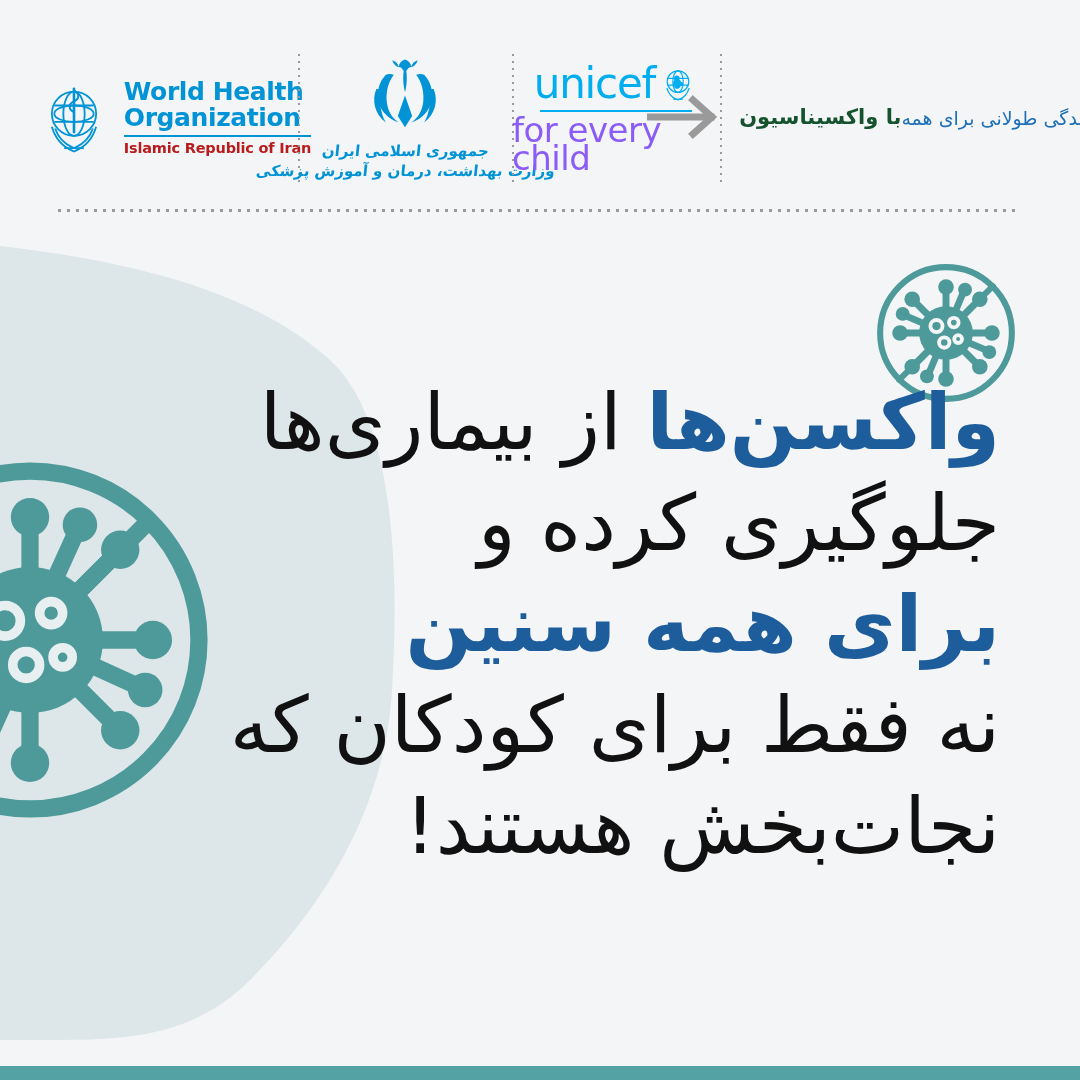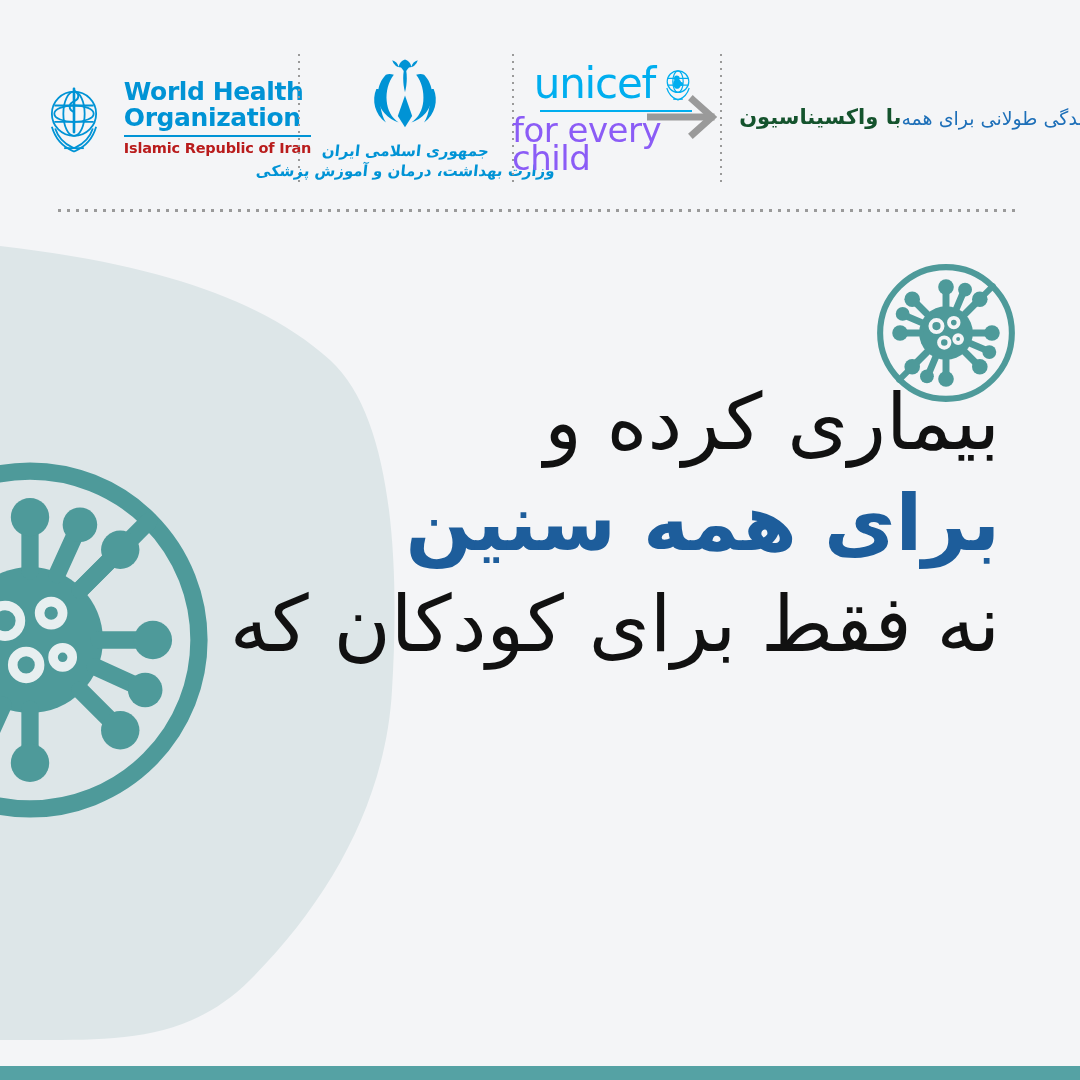--- a/index.html
+++ b/index.html
@@ -302,20 +302,24 @@
             </g>
           </svg>
         </div>
       </div>
     </div>
 
     <div class="hdots"></div>
   </div>
 
   <div class="headline">
-    <div class="hl-line">بیماری کرده و</div>
+    <div class="hl-line">
+      <span class="em">واکسن‌ها</span><span> از بیماری‌ها</span>
+    </div>
+    <div class="hl-line">جلوگیری کرده و</div>
     <div class="hl-line em">برای همه سنین</div>
     <div class="hl-line">نه فقط برای کودکان که</div>
+    <div class="hl-line">نجات‌بخش هستند!</div>
   </div>
 
   <div class="bottombar"></div>
 
 </div>
 
 </body></html>

